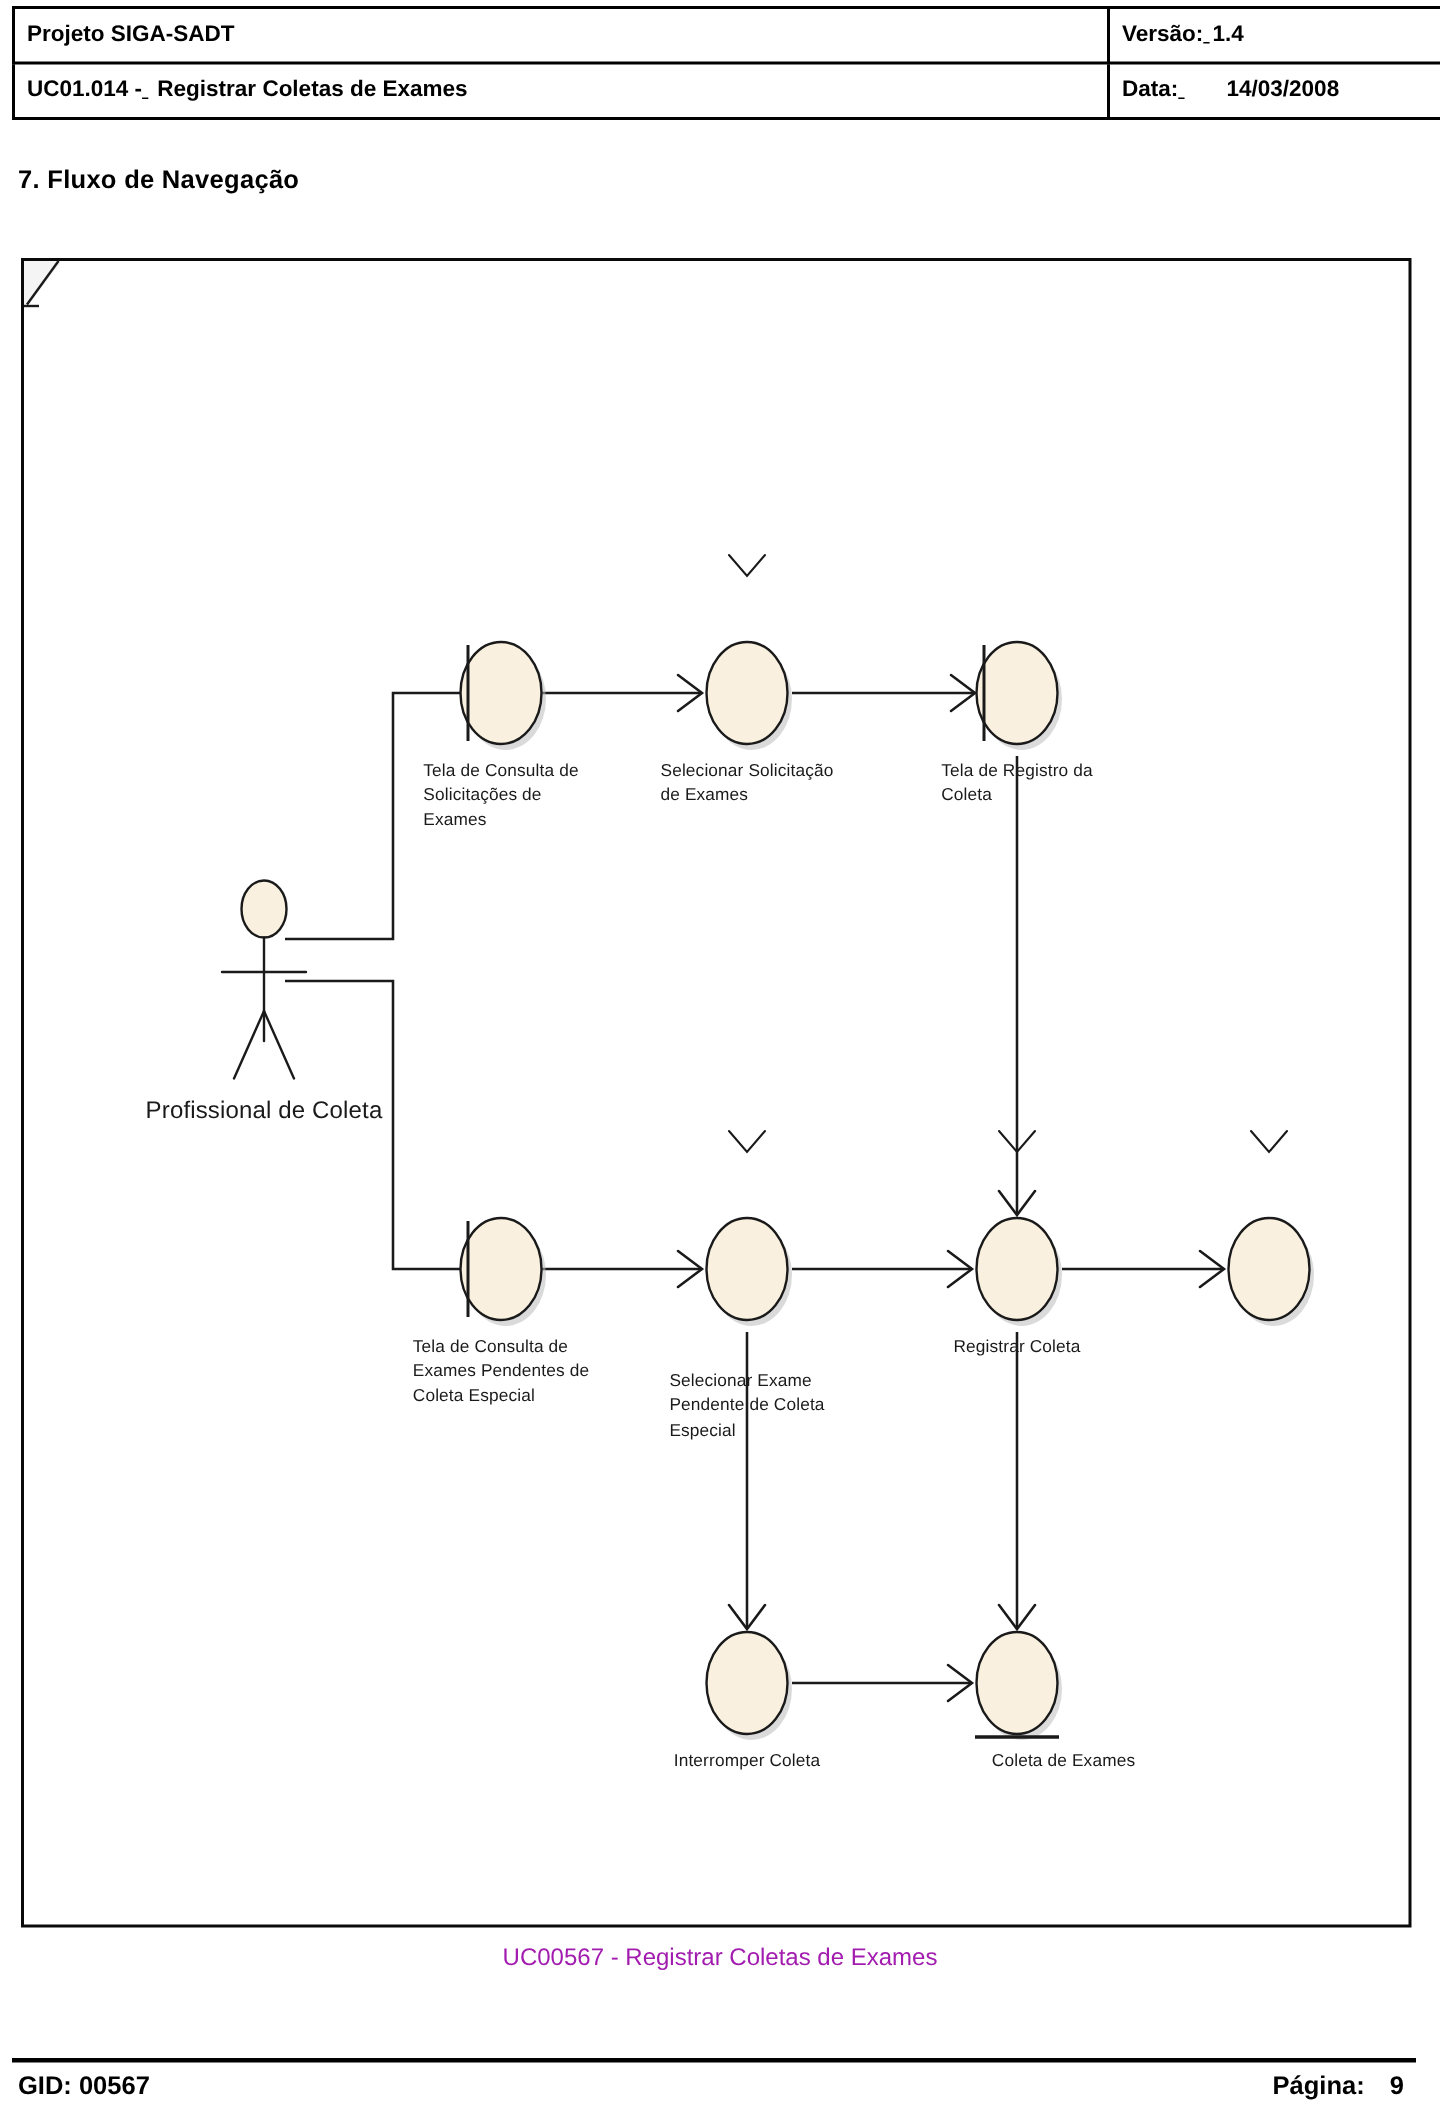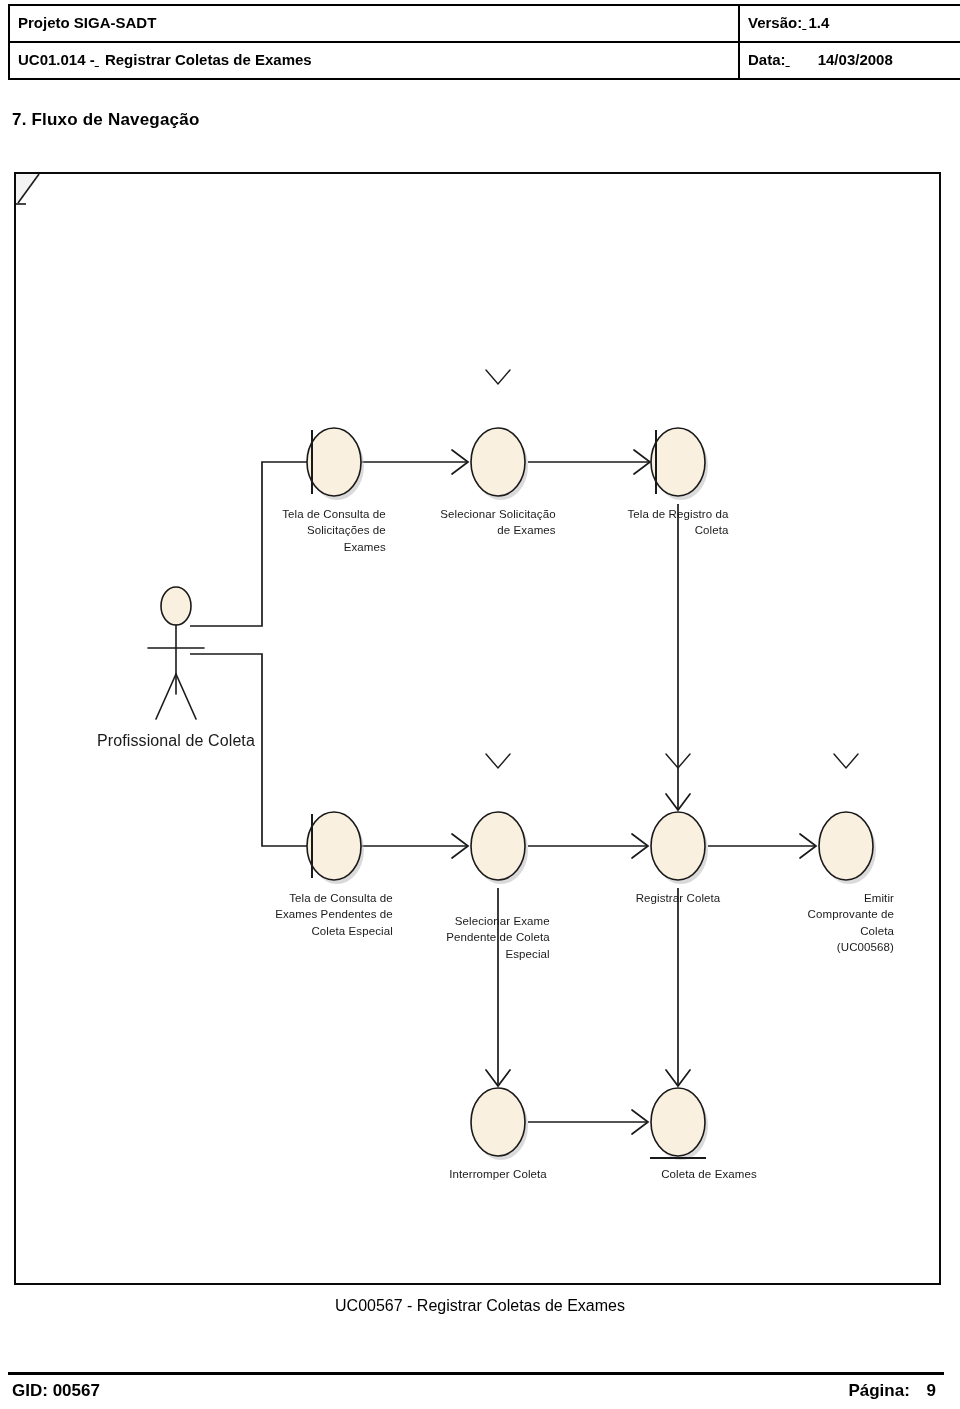--- a/index.html
+++ b/index.html
@@ -87,21 +87,21 @@
     position: absolute;
     left: 0; top: 0;
     width: 927px;
     height: 1113px;
   }
   .diagram-canvas svg { display: block; }
 
   
   .node-label {
     position: absolute;
-    text-align: right;
+    text-align: left;
     font-size: 11.5px;
     line-height: 1.42;
     color: #1a1a1a;
     white-space: pre-line;
     transform: translateX(-50%);
     letter-spacing: 0.1px;
   }
   .actor-label {
     position: absolute;
     text-align: center;
@@ -113,21 +113,21 @@
   }
 
   
   .diagram-caption {
     position: absolute;
     left: 0;
     top: 1297px;
     width: 960px;
     text-align: center;
     font-size: 16px;
-    color: #000000;
+    color: #a21caf;
   }
 
   
   .footer-rule {
     position: absolute;
     left: 8px;
     top: 1372px;
     width: 936px;
     height: 0;
     border-top: 3px solid #000000;
@@ -308,22 +308,20 @@
     <div class="node-label" style="left:318px; top:716px;">Tela de Consulta de
 Exames Pendentes de
 Coleta Especial</div>
 
     <div class="node-label" style="left:482px; top:739px;">Selecionar Exame
 Pendente de Coleta
 Especial</div>
 
     <div class="node-label" style="left:662px; top:716px;">Registrar Coleta</div>
 
-    <div class="node-label" style="left:833px; top:716px;">Emitir Comprovante de
-Coleta (UC00568)</div>
 
     <div class="node-label" style="left:482px; top:992px;">Interromper Coleta</div>
 
     <div class="node-label" style="left:662px; top:992px;margin-left:31px;">Coleta de Exames</div>
   </div>
 
   <div class="diagram-caption">UC00567 - Registrar Coletas de Exames</div>
 
   <div class="footer-rule"></div>
   <div class="footer">

